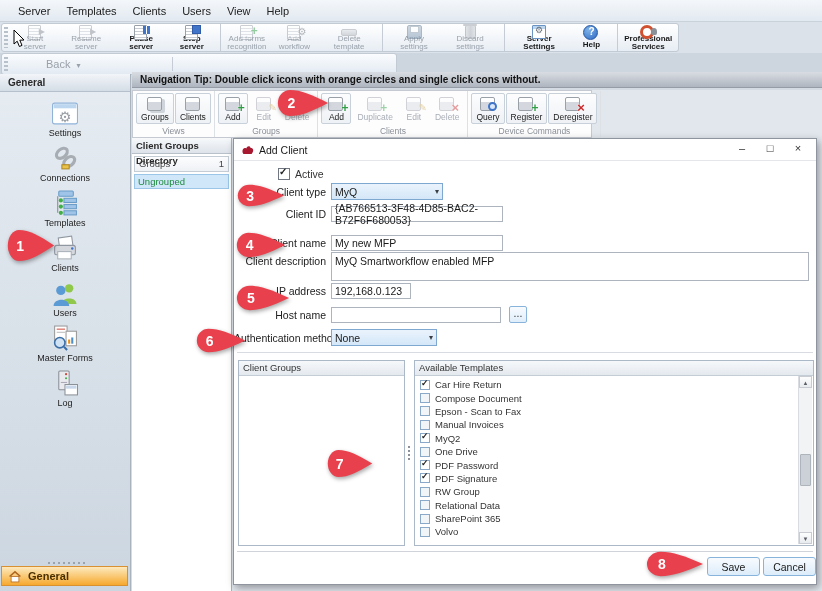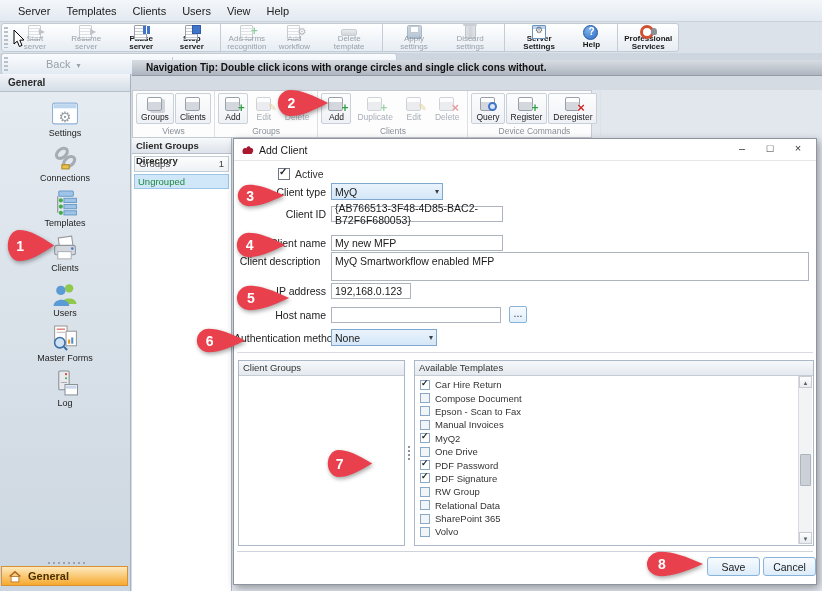--- a/index.html
+++ b/index.html
@@ -59,22 +59,22 @@
     background:linear-gradient(#f2f5f9,#d4dde6);border-bottom:1px solid #b6c0ca;}
   .sb-items{display:flex;flex-direction:column;align-items:center;padding-top:5px;}
   .sb-item{display:flex;flex-direction:column;align-items:center;width:100px;padding:3px 0 4px 0;}
   .sb-item svg{width:30px;height:27px;}
   .sb-item .lbl{font-size:9px;color:#222;margin-top:1px;}
   .sb-split{position:absolute;left:0;right:1px;top:486px;height:5px;
     background:repeating-linear-gradient(90deg,transparent 0 3px,#9aa4ae 3px 5px) center/40px 2px no-repeat;}
   .sb-footer{position:absolute;left:1px;right:2px;top:492px;height:20px;display:flex;align-items:center;gap:6px;padding-left:6px;
     background:linear-gradient(#fde9bd,#f6a92e);border:1px solid #d89030;font-weight:bold;color:#4a3000;box-sizing:border-box;}
   
-  .navtip{position:absolute;left:132px;top:60px;width:690px;height:16px;line-height:16px;
-    background:linear-gradient(#d9dde3,#aeb5bf);border-bottom:1px solid #959ca6;padding-left:14px;box-sizing:border-box;
+  .navtip{position:absolute;left:132px;top:72px;width:690px;height:16px;line-height:16px;
+    background:linear-gradient(#d9dde3,#aeb5bf);border-bottom:1px solid #959ca6;padding-left:8px;box-sizing:border-box;
     font-size:10px;font-weight:bold;color:#111;}
   
   .content-bg{position:absolute;left:132px;top:90px;width:690px;height:501px;background:#e2e7ee;}
   .ribbon{position:absolute;left:132px;top:90px;width:460px;height:48px;background:#fdfdfe;border:1px solid #c5cad2;
     display:flex;box-sizing:border-box;}
   .rgroup{display:flex;flex-direction:column;border-right:1px solid #dde1e6;}
   .rbtns{display:flex;align-items:flex-start;gap:1px;padding:2px 3px;flex:1;}
   .rcap{text-align:center;font-size:8.5px;color:#8a8f96;padding-bottom:1px;}
   .rbtn{display:flex;flex-direction:column;align-items:center;padding:2px 4px 1px 4px;border:1px solid transparent;border-radius:2px;}
   .rbtn.enabled{border-color:#c8d0da;background:linear-gradient(#fdfdfe,#eef1f5);}
@@ -425,21 +425,21 @@
           <span>{AB766513-3F48-4D85-BAC2-B72F6F680053}</span>
         </div>
     </div>
     <div class="frow" style="top:96px;">
       <span class="flabel" data-name="client-name-label">Client name</span>
       <div class="tbox" style="width:164px;" data-name="client-name-input">
           <span>My new MFP</span>
         </div>
     </div>
     <div class="frow" style="top:113px;align-items:flex-start;">
-      <span class="flabel" style="margin-top:3px;text-align:center;" data-name="client-description-label">Client description</span>
+      <span class="flabel" style="margin-top:3px;" data-name="client-description-label">Client description</span>
       <div class="tarea" style="width:470px;height:23px;" data-name="client-description-input"><span>MyQ Smartworkflow enabled MFP</span></div>
     </div>
     <div class="frow" style="top:144px;">
       <span class="flabel" data-name="ip-address-label">IP address</span>
       <div class="tbox" style="width:72px;" data-name="ip-address-input">
           <span>192,168.0.123</span>
         </div>
     </div>
     <div class="frow" style="top:167px;">
       <span class="flabel" data-name="host-name-label">Host name</span>

